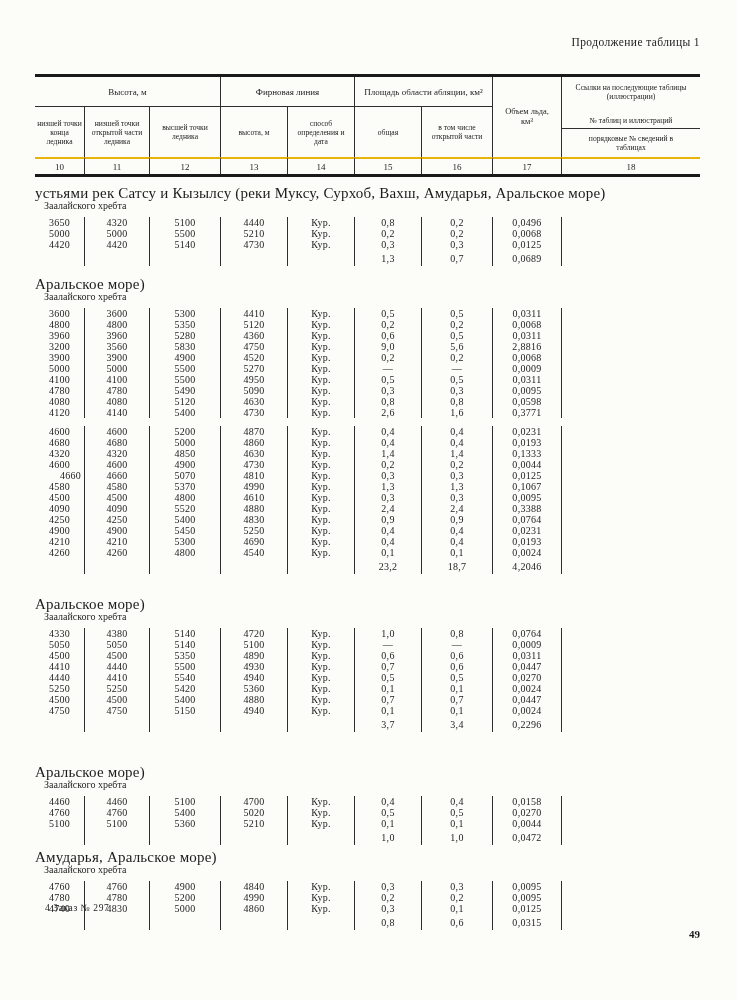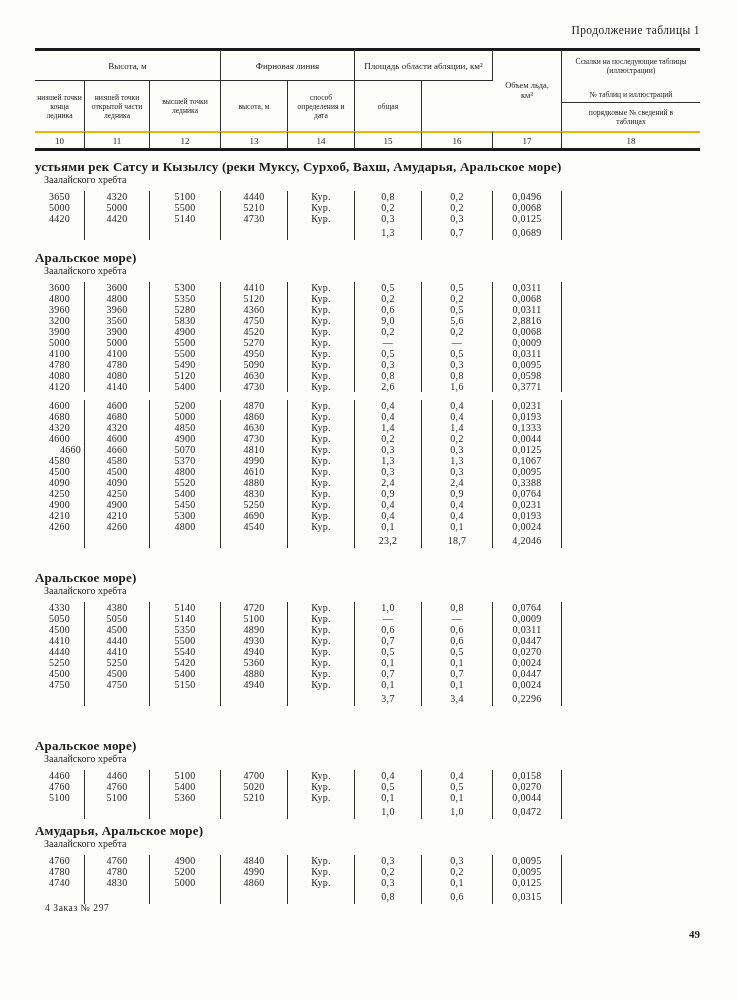--- a/index.html
+++ b/index.html
@@ -1,25 +1,25 @@
 <!DOCTYPE html>
 <html><head>
 <meta charset="utf-8">
 <style>
   html,body{margin:0;padding:0;background:#e9e9e6;}
   .page{position:relative;width:737px;height:1000px;background:#fcfcf9;color:#1c1c1c;
         font-family:"Liberation Serif","DejaVu Serif",serif;overflow:hidden;}
-  .caption{position:absolute;top:24px;right:37px;font-size:11.5px;letter-spacing:.4px;}
+  .caption{position:absolute;top:36px;right:37px;font-size:11.5px;letter-spacing:.4px;}
   .content{position:absolute;left:35px;top:48px;width:665px;}
 
   .grid9{display:grid;grid-template-columns:50px 65px 71px 67px 67px 67px 71px 69px 138px;}
 
   
   .thead{border-top:3px solid #1a1a1a;border-bottom:3px solid #1a1a1a;
-         grid-template-rows:30px 50px 17px;}
+         grid-template-rows:30px 50px 17px;margin-top:26px;}
   .h-cell{display:flex;align-items:center;justify-content:center;text-align:center;box-sizing:border-box;}
   .vr{border-right:1px solid #2e2e2e;}
   .hb{border-bottom:1px solid #2e2e2e;}
   .group{font-size:9px;line-height:10px;padding:0 4px;}
   .subh{font-size:7.6px;line-height:9px;padding:2px 2px;}
   .num{font-size:9px;border-top:2px solid #eab308;}
   .a-hgt{grid-area:1/1/2/4}.a-frn{grid-area:1/4/2/6}.a-abl{grid-area:1/6/2/8}
   .a-vol{grid-area:1/8/3/9;font-size:8.4px;line-height:10px;padding:0 6px;}
   .a-ref{grid-area:1/9/3/10;display:block;font-size:7.6px;line-height:9px;}
   .a-s1{grid-area:2/1/3/2}.a-s2{grid-area:2/2/3/3}.a-s3{grid-area:2/3/3/4}
@@ -29,21 +29,21 @@
   .a-n7{grid-area:3/7/4/8}.a-n8{grid-area:3/8/4/9}.a-n9{grid-area:3/9/4/10}
   .refs-top{height:49px;display:flex;flex-direction:column;justify-content:center;gap:15px;padding:2px 4px 0;}
   .refs-bottom{height:27px;border-top:1px solid #2e2e2e;display:flex;align-items:center;justify-content:center;padding:0 12px;}
 
   
   .section{margin-top:10px;}
   #sections .section:nth-of-type(2){margin-top:12px;}
   #sections .section:nth-of-type(3){margin-top:24px;}
   #sections .section:nth-of-type(4){margin-top:34px;}
   #sections .section:nth-of-type(5){margin-top:6px;}
-  .sec-head{font-weight:bold;font-size:13px;line-height:12px;letter-spacing:.2px;}
+  .sec-head{font-weight:normal;font-size:15px;line-height:12px;letter-spacing:.2px;}
   .sec-sub{font-size:10px;line-height:12px;margin-top:1px;padding-left:9px;}
   .block{margin-top:5px;}
   .block + .block{margin-top:8px;}
   .cell{box-sizing:border-box;text-align:center;font-size:10px;line-height:11px;letter-spacing:.3px;}
   .trow.total .cell{padding-top:3px;padding-bottom:2px;}
   .cell.indent{text-indent:22px;}
 
   .footer-left{position:absolute;left:45px;top:903px;font-size:9.5px;letter-spacing:.6px;}
   .page-num{position:absolute;right:37px;top:900px;font-size:11px;font-weight:bold;margin-top:28px;}
 </style>
@@ -66,20 +66,21 @@
         </div>
         <div class="refs-bottom">порядковые № сведений в таблицах</div>
       </div>
 
       <div class="h-cell subh vr a-s1">низшей точки конца ледника</div>
       <div class="h-cell subh vr a-s2">низшей точки открытой части ледника</div>
       <div class="h-cell subh vr a-s3">высшей точки ледника</div>
       <div class="h-cell subh vr a-s4">высота, м</div>
       <div class="h-cell subh vr a-s5">способ определения и дата</div>
       <div class="h-cell subh vr a-s6">общая</div>
+      <div class="h-cell subh vr a-s7">в том числе открытой части</div>
 
       <div class="h-cell num vr a-n1">10</div>
       <div class="h-cell num vr a-n2">11</div>
       <div class="h-cell num vr a-n3">12</div>
       <div class="h-cell num vr a-n4">13</div>
       <div class="h-cell num vr a-n5">14</div>
       <div class="h-cell num vr a-n6">15</div>
       <div class="h-cell num vr a-n7">16</div>
       <div class="h-cell num vr a-n8">17</div>
       <div class="h-cell num a-n9">18</div>

